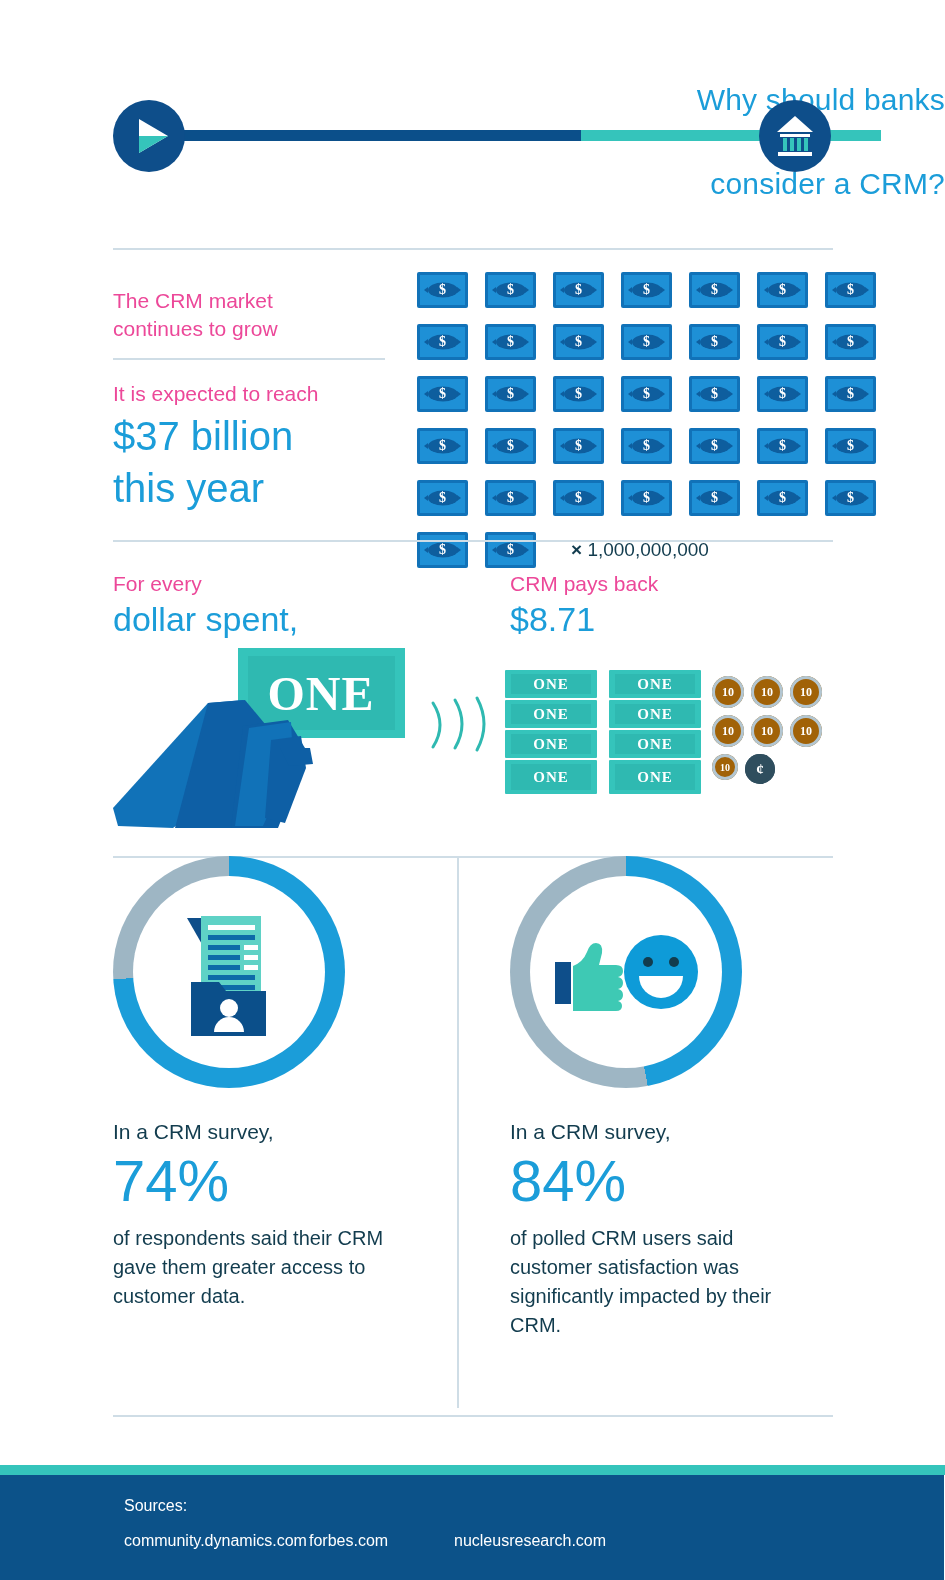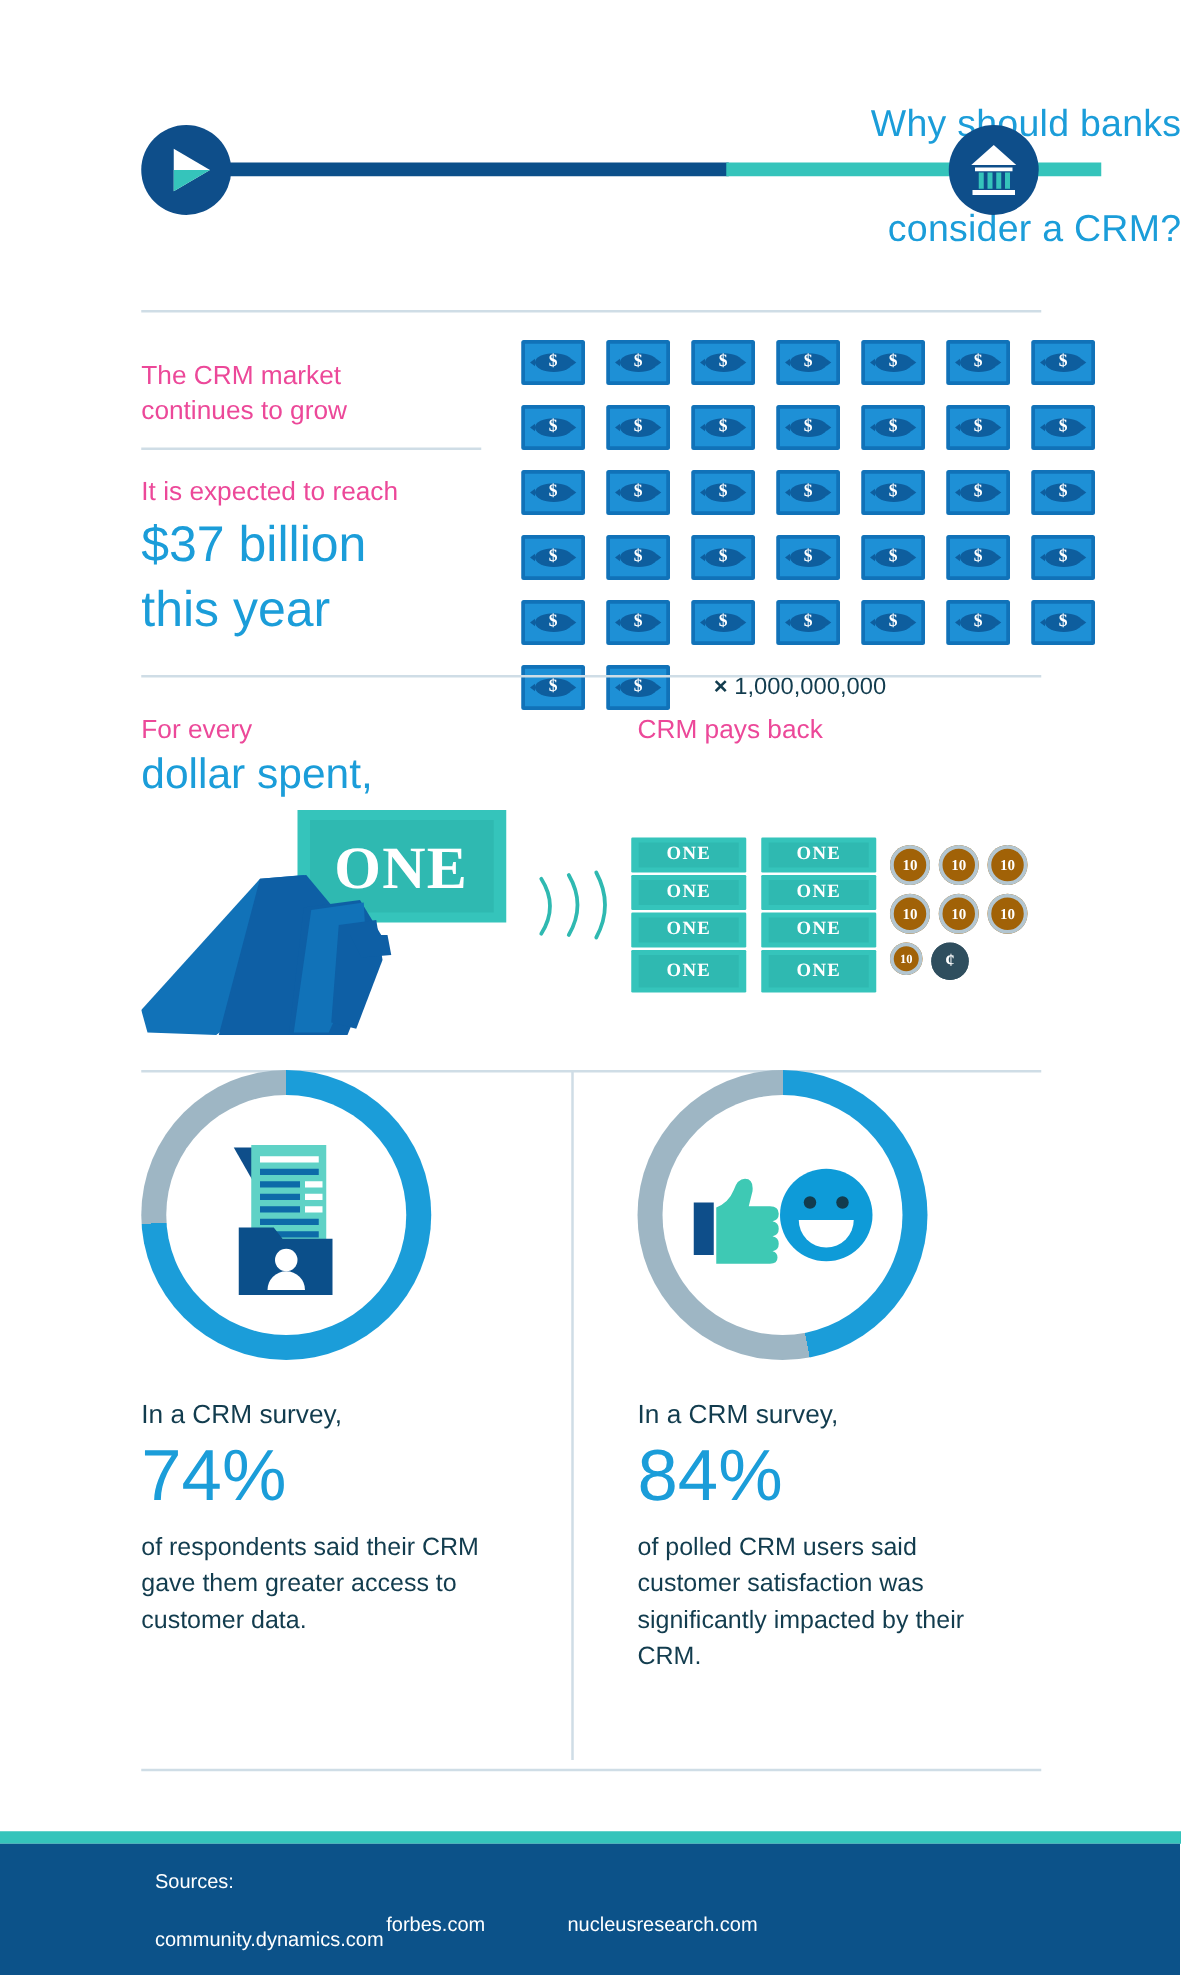--- a/index.html
+++ b/index.html
@@ -107,21 +107,21 @@
   .stat-head{font-size:21px;line-height:28px;margin-top:30px;}
   .stat-pct{color:#1b9dd9;font-size:58px;font-weight:300;line-height:66px;margin:2px 0 10px;}
   .stat-body{font-size:20px;line-height:29px;color:#123c4e;}
 
   
   .foot-accent{position:absolute;left:0;top:1465px;width:945px;height:10px;background:#35c4bb;}
   .footer{position:absolute;left:0;top:1475px;width:944px;height:105px;background:#0c5289;}
   .foot-lbl{position:absolute;left:124px;top:22px;color:#ffffff;font-size:16px;}
   .foot-links{position:absolute;left:124px;top:57px;display:flex;gap:0;color:#ffffff;font-size:16px;}
   .foot-links span{display:inline-block;}
-  .fl1{width:185px;margin-top:12px;}
+  .fl1{width:185px;}
   .fl2{width:145px;}
 </style>
 </head>
 <body>
 
 <div class="page">
 
   <div class="header">
     <div class="title">
       <span>Why should banks</span>
@@ -448,20 +448,21 @@
 
   <div class="hr" style="top:540px"></div>
 
   <div class="sec2">
     <div class="s2-left-head">
       <div class="lede">For every</div>
       <div class="mid-blue">dollar spent,</div>
     </div>
     <div class="s2-right-head">
       <div class="lede">CRM pays back</div>
+      <div class="mid-blue">$8.71</div>
     </div>
 
     <div class="hand-wrap">
       <svg width="390" height="180" viewBox="0 0 390 180">
 
         <rect x="125" y="0" width="167" height="90" fill="#35c4bb"></rect>
         <rect x="135" y="8" width="147" height="74" fill="#2fb9b1"></rect>
         <text x="208" y="62" font-family="Liberation Serif, serif" font-size="48" font-weight="bold" fill="#ffffff" text-anchor="middle" letter-spacing="1">ONE</text>
 
         <polygon points="95,55 130,52 170,98 60,180 5,178 0,160" fill="#1172b8"></polygon>

